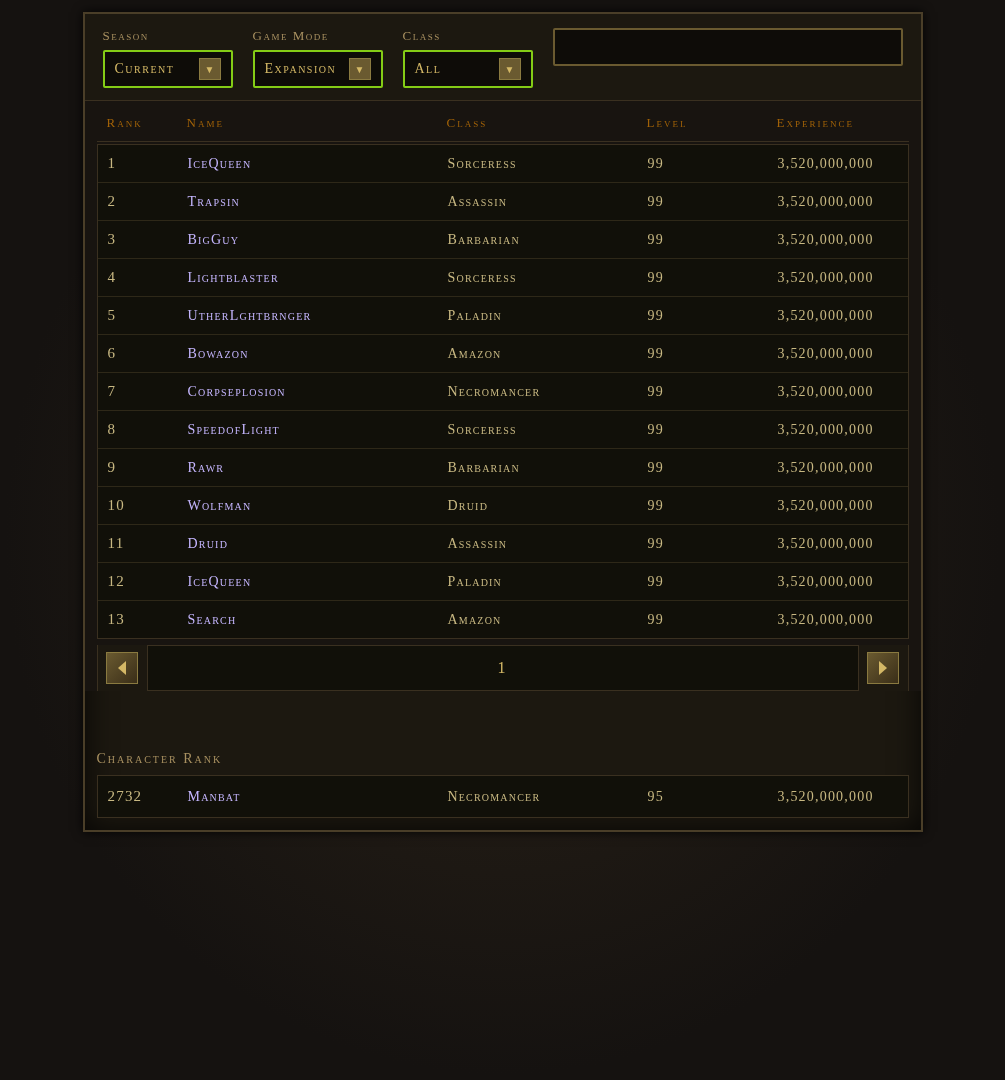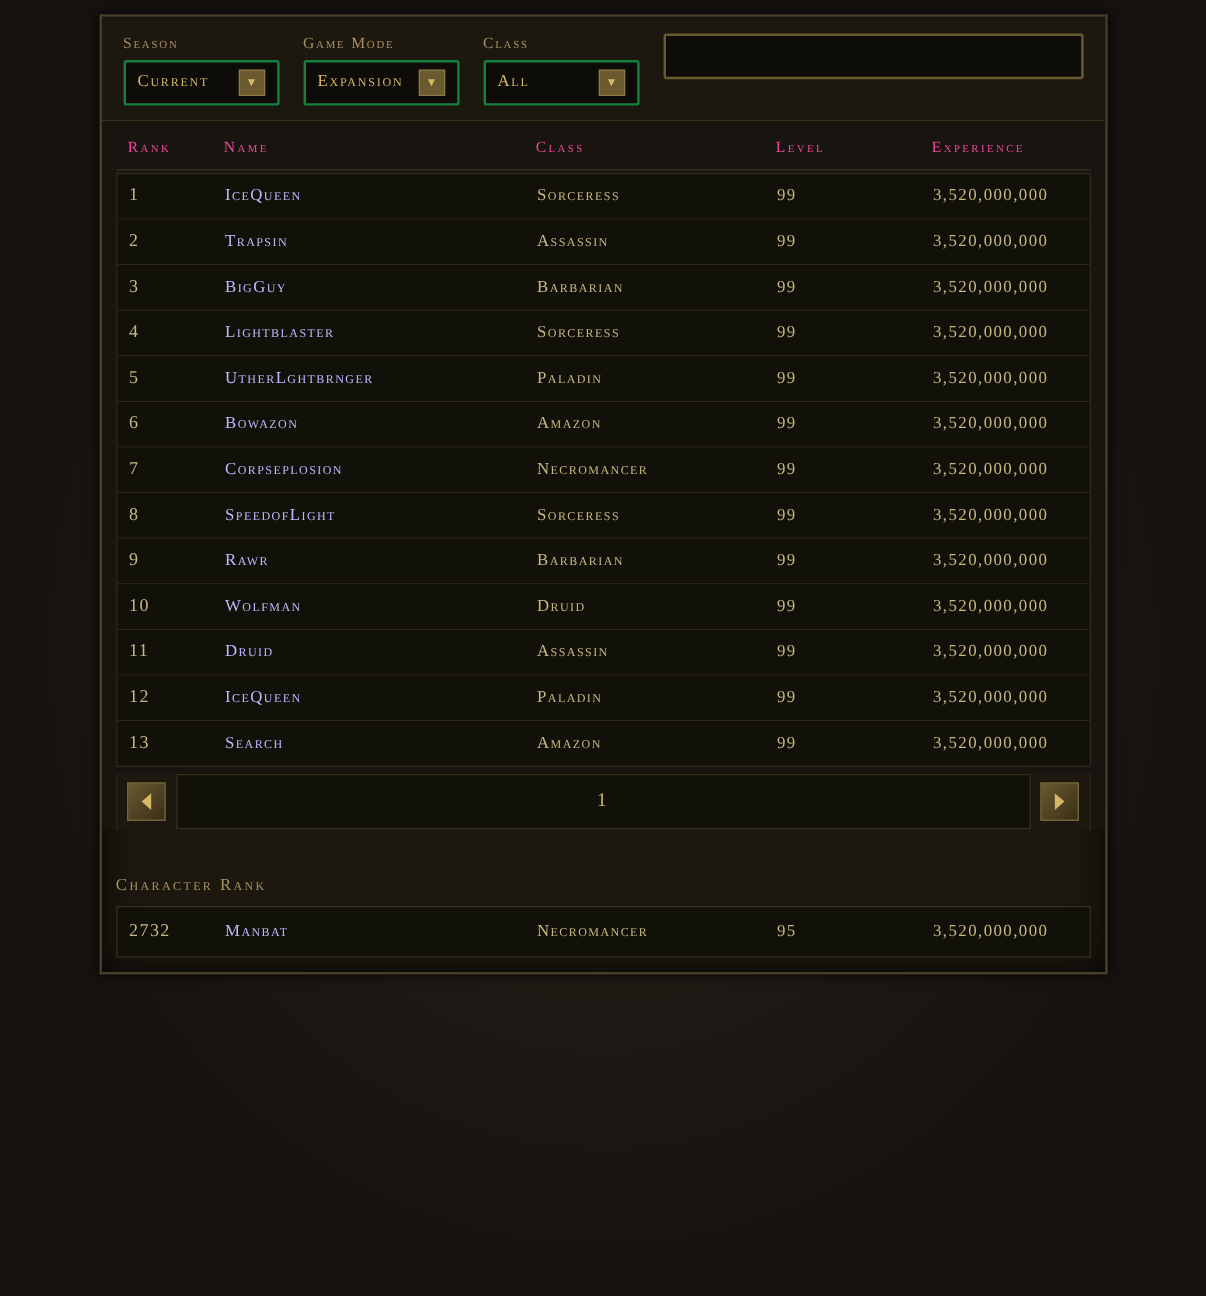--- a/index.html
+++ b/index.html
@@ -44,21 +44,21 @@
       letter-spacing: 1.5px;
       color: #a89060;
       text-transform: capitalize;
       font-variant: small-caps;
     }
 
     .filter-select {
       display: flex;
       align-items: center;
       background: #0e0c08;
-      border: 2px solid #15803d;
+      border: 2px solid #84cc16;
       border-radius: 2px;
       padding: 6px 10px;
       cursor: pointer;
       position: relative;
       min-width: 130px;
     }
 
     .filter-select .select-text {
       flex: 1;
       font-size: 14px;
@@ -107,21 +107,21 @@
     .table-header {
       display: grid;
       grid-template-columns: 80px 260px 200px 130px 1fr;
       padding: 14px 10px 10px 10px;
       border-bottom: 1px solid #3a3020;
     }
 
     .col-header {
       font-size: 13px;
       letter-spacing: 2px;
-      color: #ec4899;
+      color: #a16207;
       font-variant: small-caps;
       text-transform: capitalize;
     }
 
     
     .table-body {
       border: 1px solid #3a3020;
       margin-top: 2px;
     }
 
@@ -200,21 +200,21 @@
       flex: 1;
       text-align: center;
       font-size: 16px;
       color: #d4b866;
       font-variant: small-caps;
       letter-spacing: 2px;
     }
 
     
     .character-rank-section {
-      margin-top: 40px;
+      margin-top: 60px;
       padding: 0 12px 12px;
     }
 
     .section-title {
       font-size: 14px;
       letter-spacing: 2px;
       color: #a89060;
       font-variant: small-caps;
       margin-bottom: 8px;
     }

